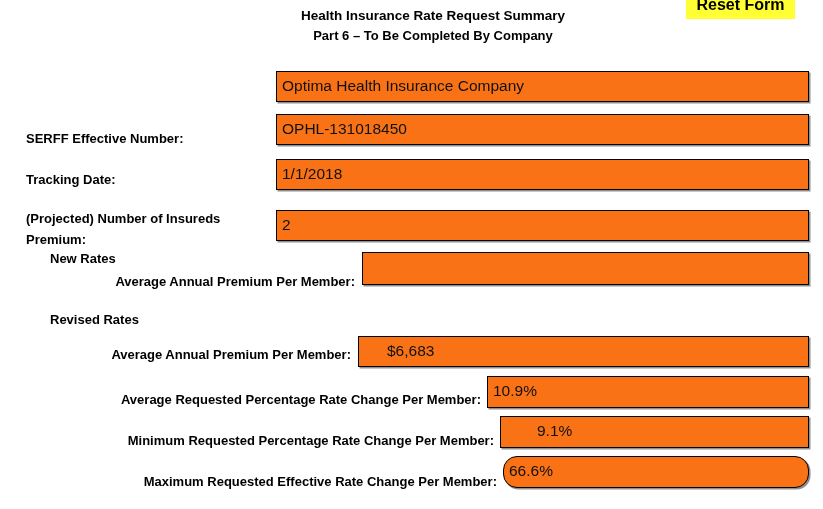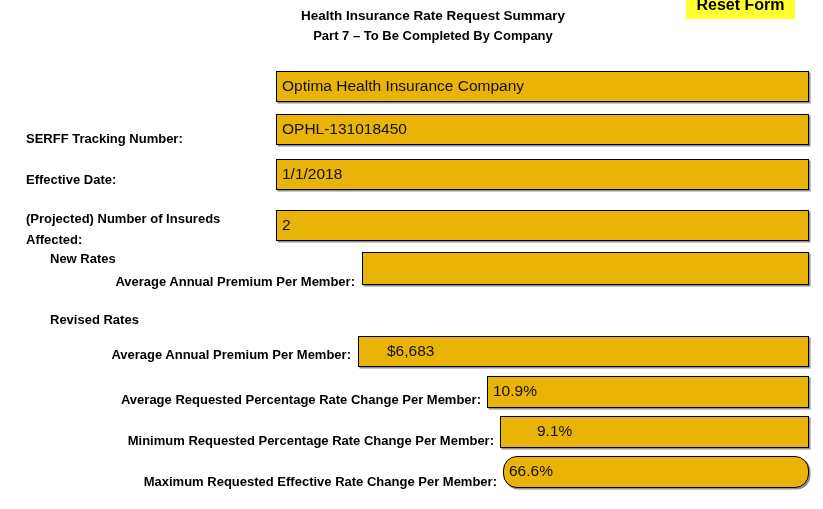--- a/index.html
+++ b/index.html
@@ -38,50 +38,50 @@
   .lbl-wrap { white-space: normal; }
   .lbl-right { text-align: right; left: 0; }
 
   .heading {
     position: absolute; left: 26px;
     font-weight: bold; font-size: 13px; padding-left: 24px;
   }
 
   input.fbox {
     position: absolute;
-    background: #eab308;
+    background: #f97316;
     border: 1.5px solid #000;
     box-shadow: 1.5px 1.5px 0 0 #8f8f8f;
     font-family: "Liberation Sans", sans-serif;
     font-size: 15.5px; color: #111;
     padding: 0 5px 2px 5px;
     outline: none;
   }
 </style>
 </head>
 <body>
 
 <div class="page">
 
   <div class="title-block">
     <div class="title-line1">Health Insurance Rate Request Summary</div>
-    <div class="title-line2">Part 7 – To Be Completed By Company</div>
+    <div class="title-line2">Part 6 – To Be Completed By Company</div>
   </div>
 
   <button class="reset-btn">Reset Form</button>
 
   <input class="fbox" style="left: 276px; top: 71px; width: 533px; height: 31px;" readonly="" value="Optima Health Insurance Company">
 
-  <div class="lbl" style="left:26px; top:128px;">SERFF Tracking Number:</div>
+  <div class="lbl" style="left:26px; top:128px;">SERFF Effective Number:</div>
   <input class="fbox" style="left: 276px; top: 114px; width: 533px; height: 31px;" readonly="" value="OPHL-131018450">
 
-  <div class="lbl" style="left:26px; top:169px;">Effective Date:</div>
+  <div class="lbl" style="left:26px; top:169px;">Tracking Date:</div>
   <input class="fbox" style="left: 276px; top: 159px; width: 533px; height: 31px;" readonly="" value="1/1/2018">
 
-  <div class="lbl lbl-wrap" style="left:26px; top:208px; width:250px;">(Projected) Number of Insureds Affected:</div>
+  <div class="lbl lbl-wrap" style="left:26px; top:208px; width:250px;">(Projected) Number of Insureds Premium:</div>
   <input class="fbox" style="left: 276px; top: 210px; width: 533px; height: 31px;" readonly="" value="2">
 
   <div class="heading" style="top:251px;">New Rates</div>
   <div class="lbl lbl-right" style="top:271px; width:355px;">Average Annual Premium Per Member:</div>
   <input class="fbox" style="left: 362px; top: 252px; width: 447px; height: 33px;" readonly="" value="">
 
   <div class="heading" style="top:312px;">Revised Rates</div>
 
   <div class="lbl lbl-right" style="top:344px; width:351px;">Average Annual Premium Per Member:</div>
   <input class="fbox" style="left: 358px; top: 336px; width: 451px; height: 31px; padding-left: 28px;" readonly="" value="$6,683">

